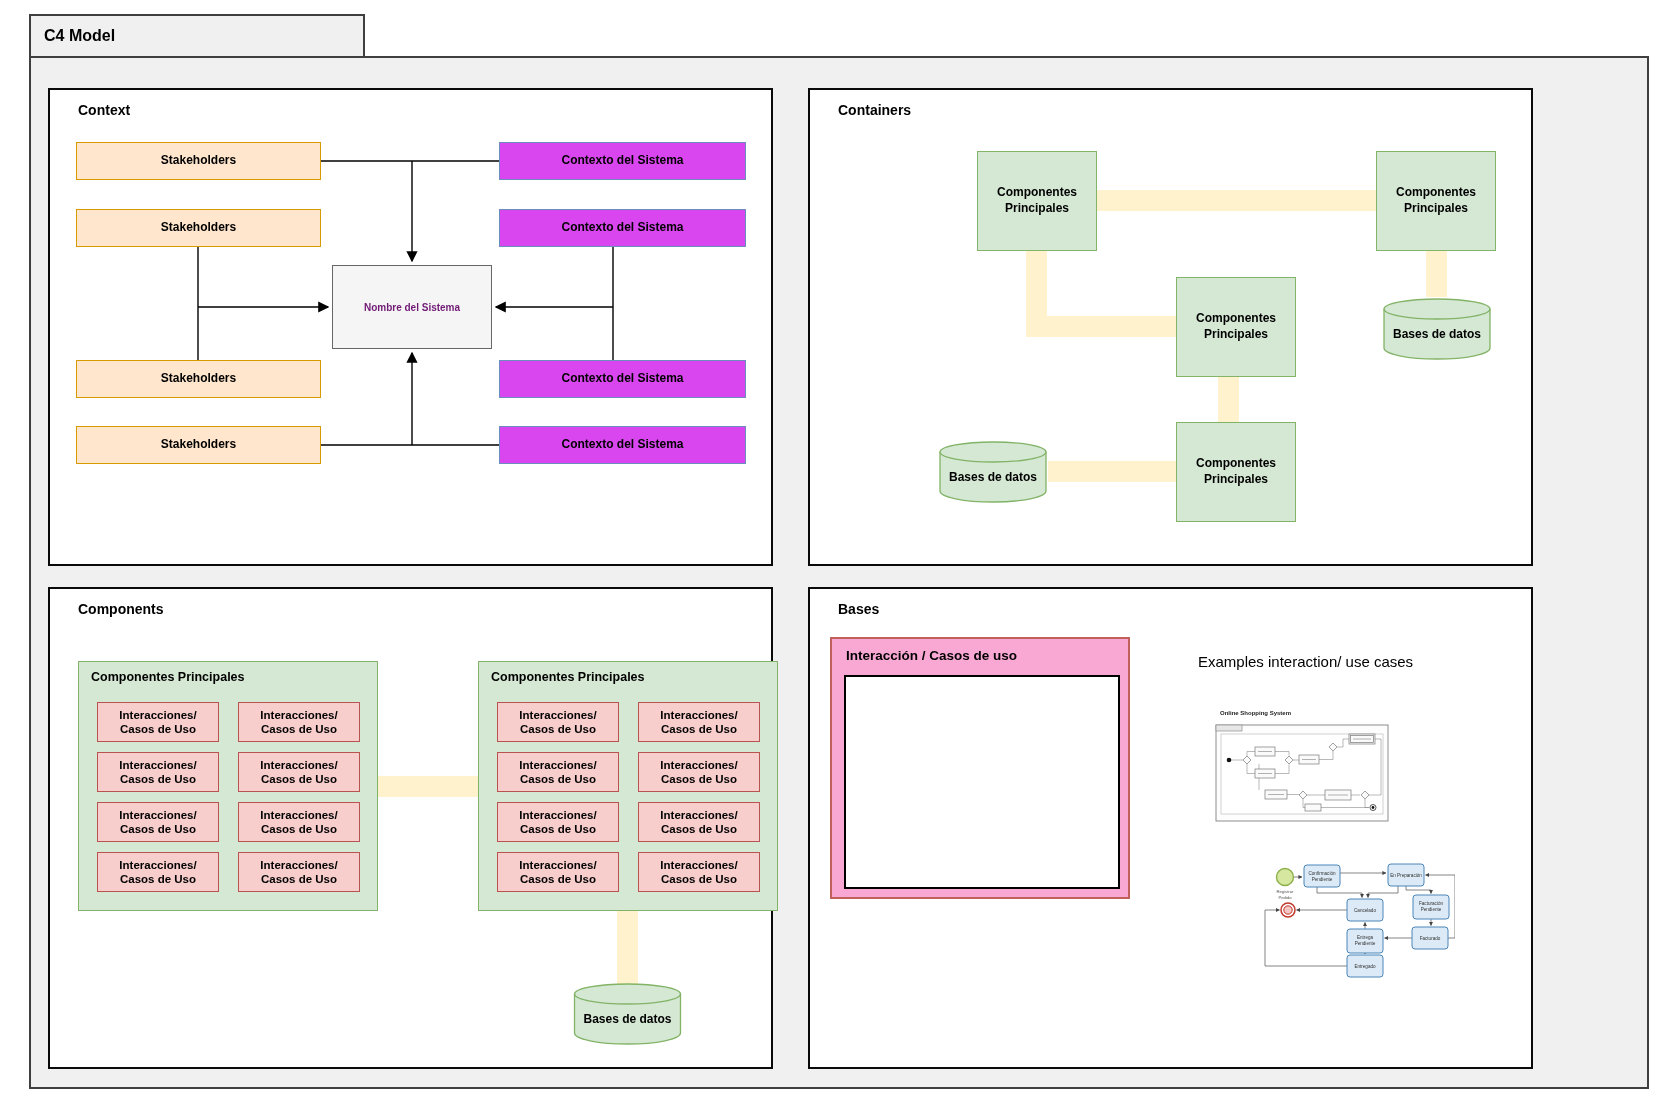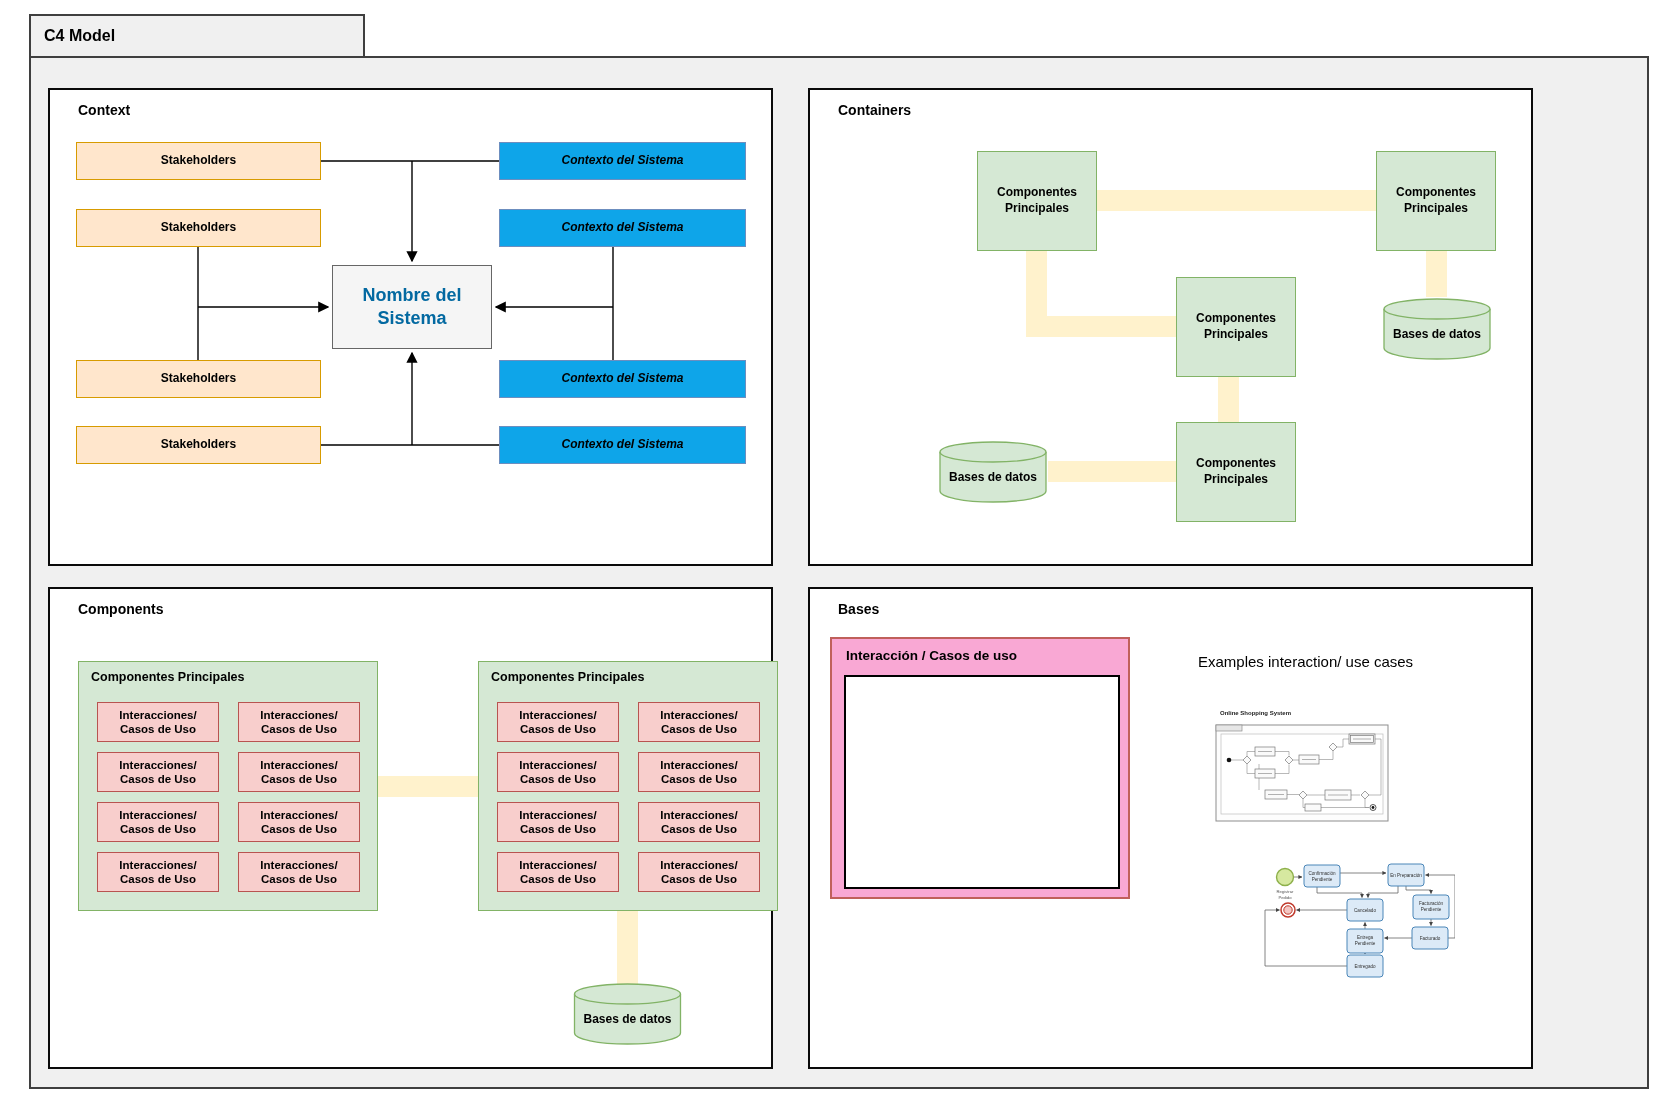--- a/index.html
+++ b/index.html
@@ -14,23 +14,23 @@
          border:2px solid #3f3f3f;box-sizing:border-box;z-index:1;}
 
   
   .panel{position:absolute;background:#ffffff;border:2px solid #0a0a0a;box-sizing:border-box;z-index:2;}
   .panel-title{position:absolute;left:28px;top:12px;font-size:14px;font-weight:bold;}
 
   
   .bx{position:absolute;display:flex;align-items:center;justify-content:center;text-align:center;
       font-weight:bold;font-size:12px;line-height:1.3;white-space:pre-line;box-sizing:border-box;}
   .orange{background:#FFE6CC;border:1px solid #D79B00;}
-  .blue{background:#0ea5e9;border:1px solid #6C8EBF;font-style:italic;}
+  .blue{background:#d946ef;border:1px solid #6C8EBF;}
   .green{background:#D5E8D4;border:1px solid #82B366;}
-  .system{background:#F5F5F5;border:1px solid #666666;color:#0369a1;font-size:18px;}
+  .system{background:#F5F5F5;border:1px solid #666666;color:#701a75;font-size:10px;}
 
   .ylw{position:absolute;background:#FFF2CC;}
 
   
   .cyl{position:absolute;}
   .cyl svg{display:block;}
   .cyl-label{position:absolute;left:0;right:0;top:30px;text-align:center;font-weight:bold;font-size:12px;}
 
   
   .group{position:absolute;background:#D5E8D4;border:1px solid #82B366;box-sizing:border-box;}

